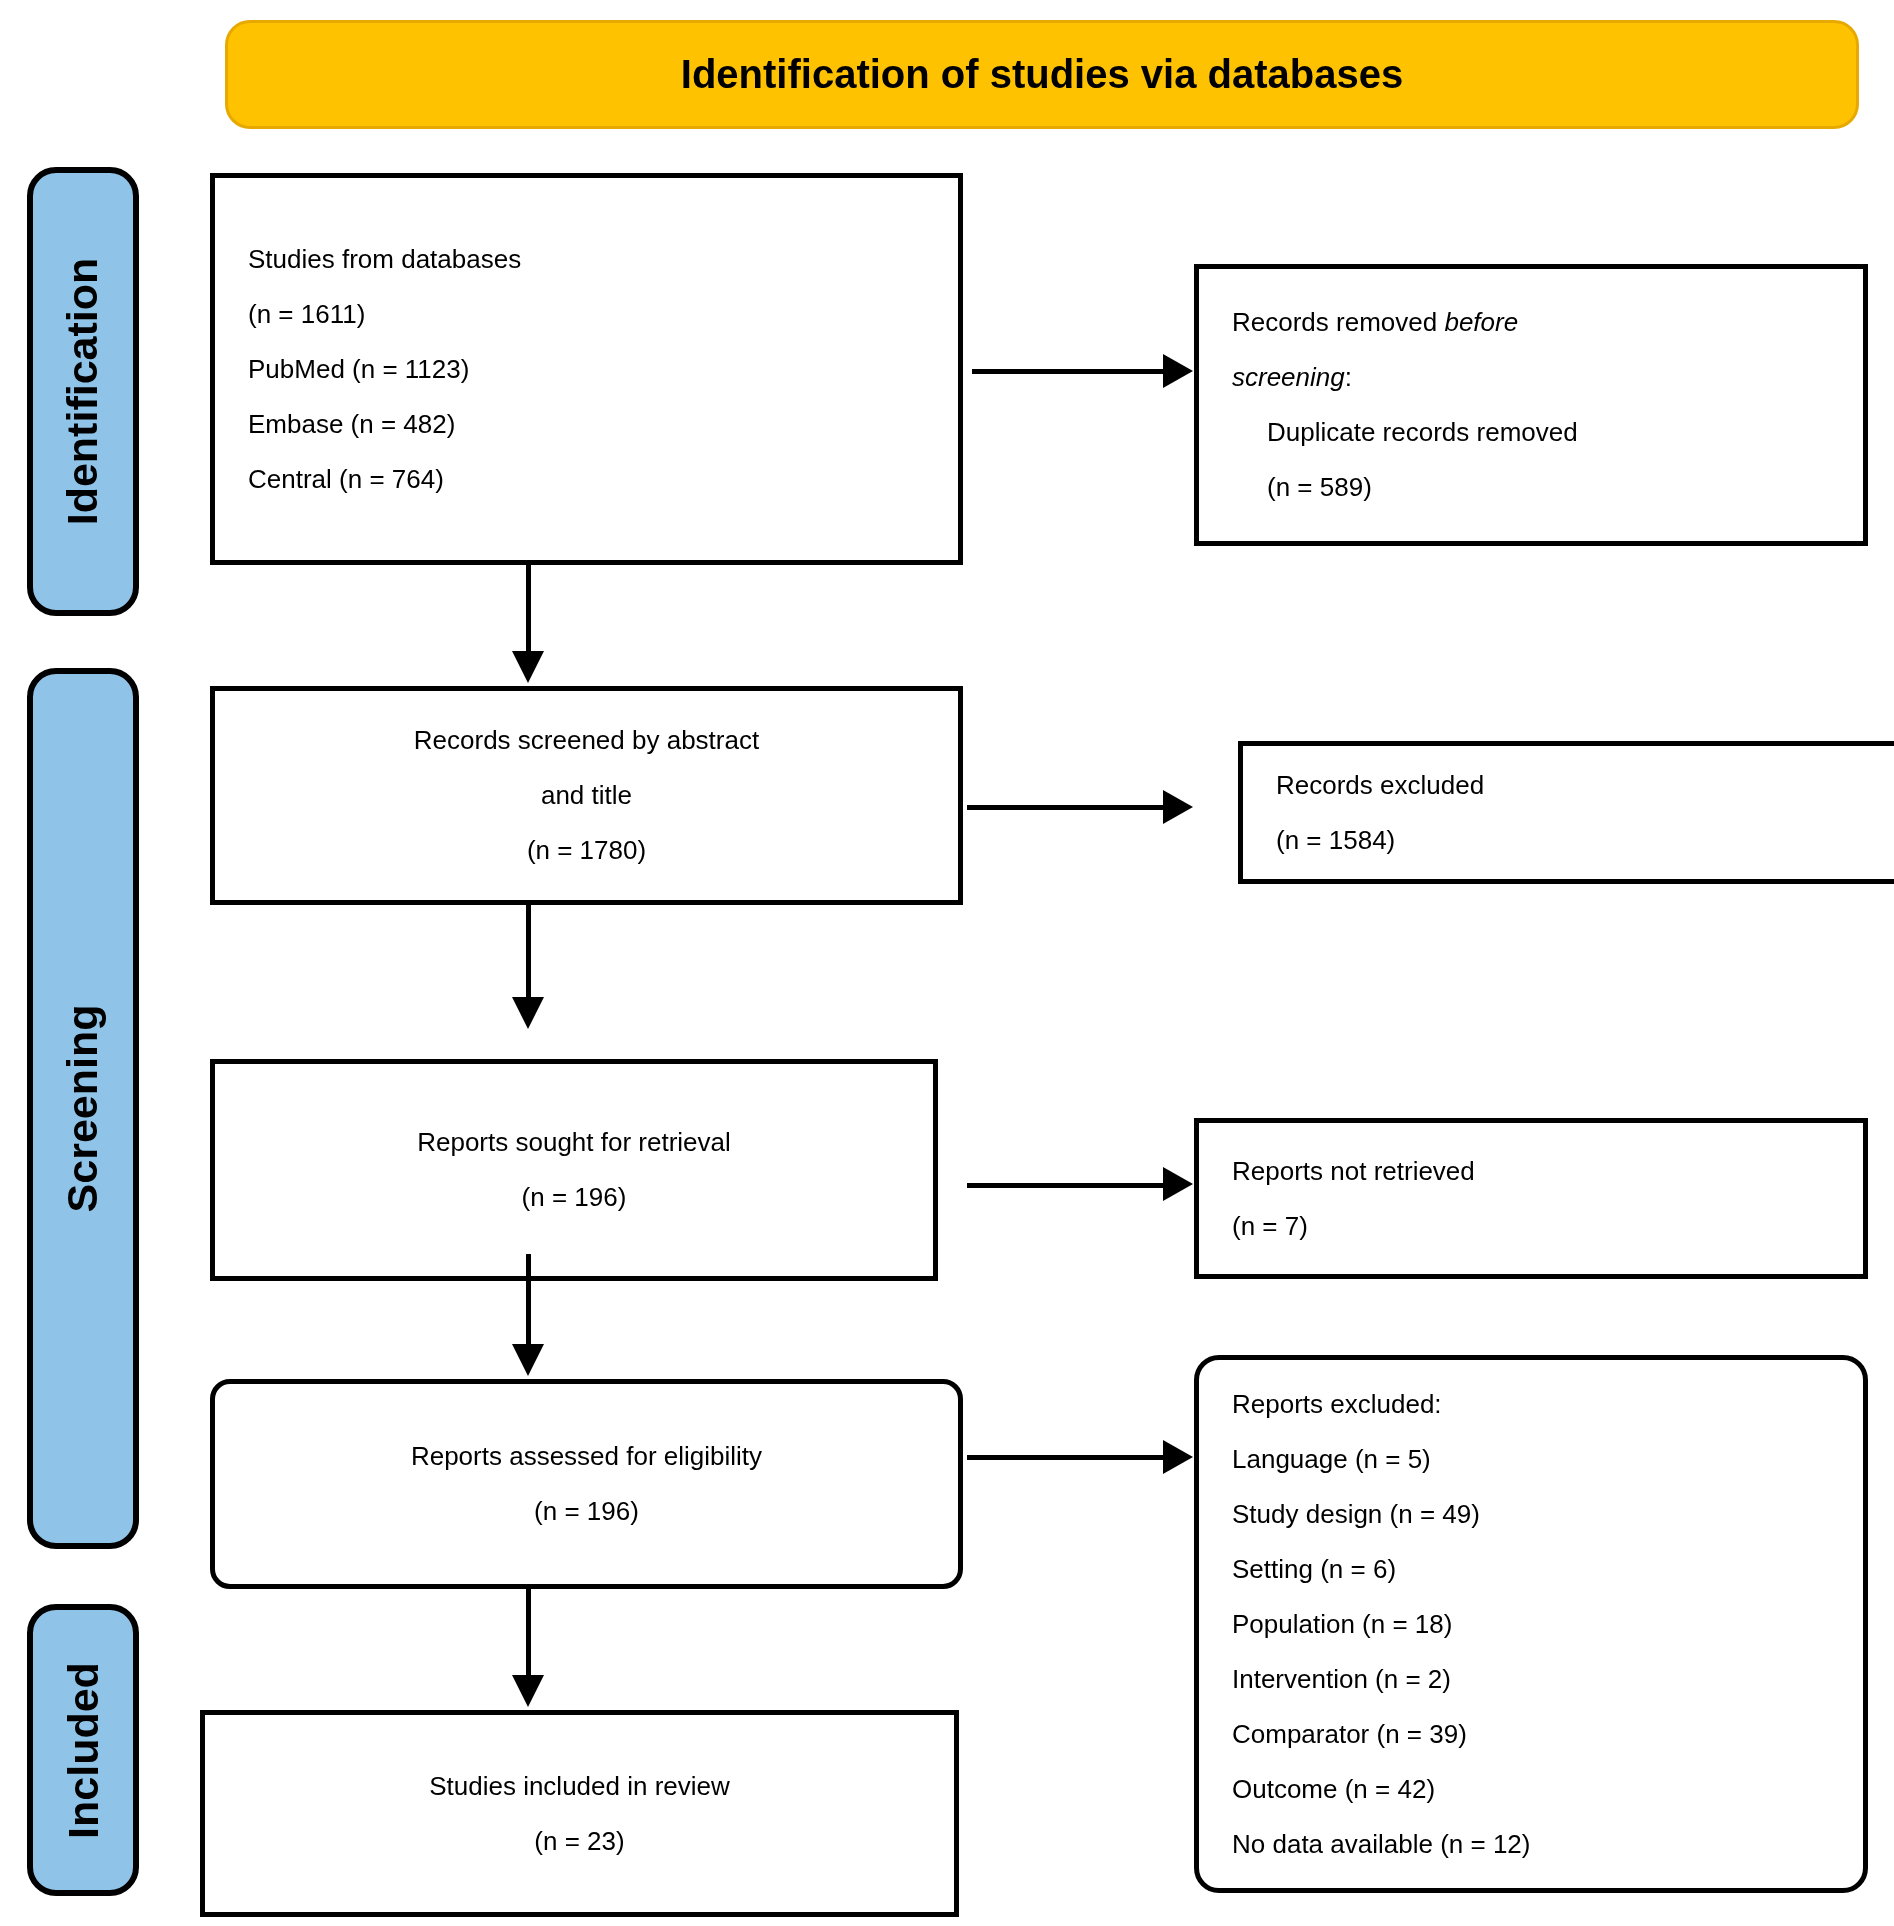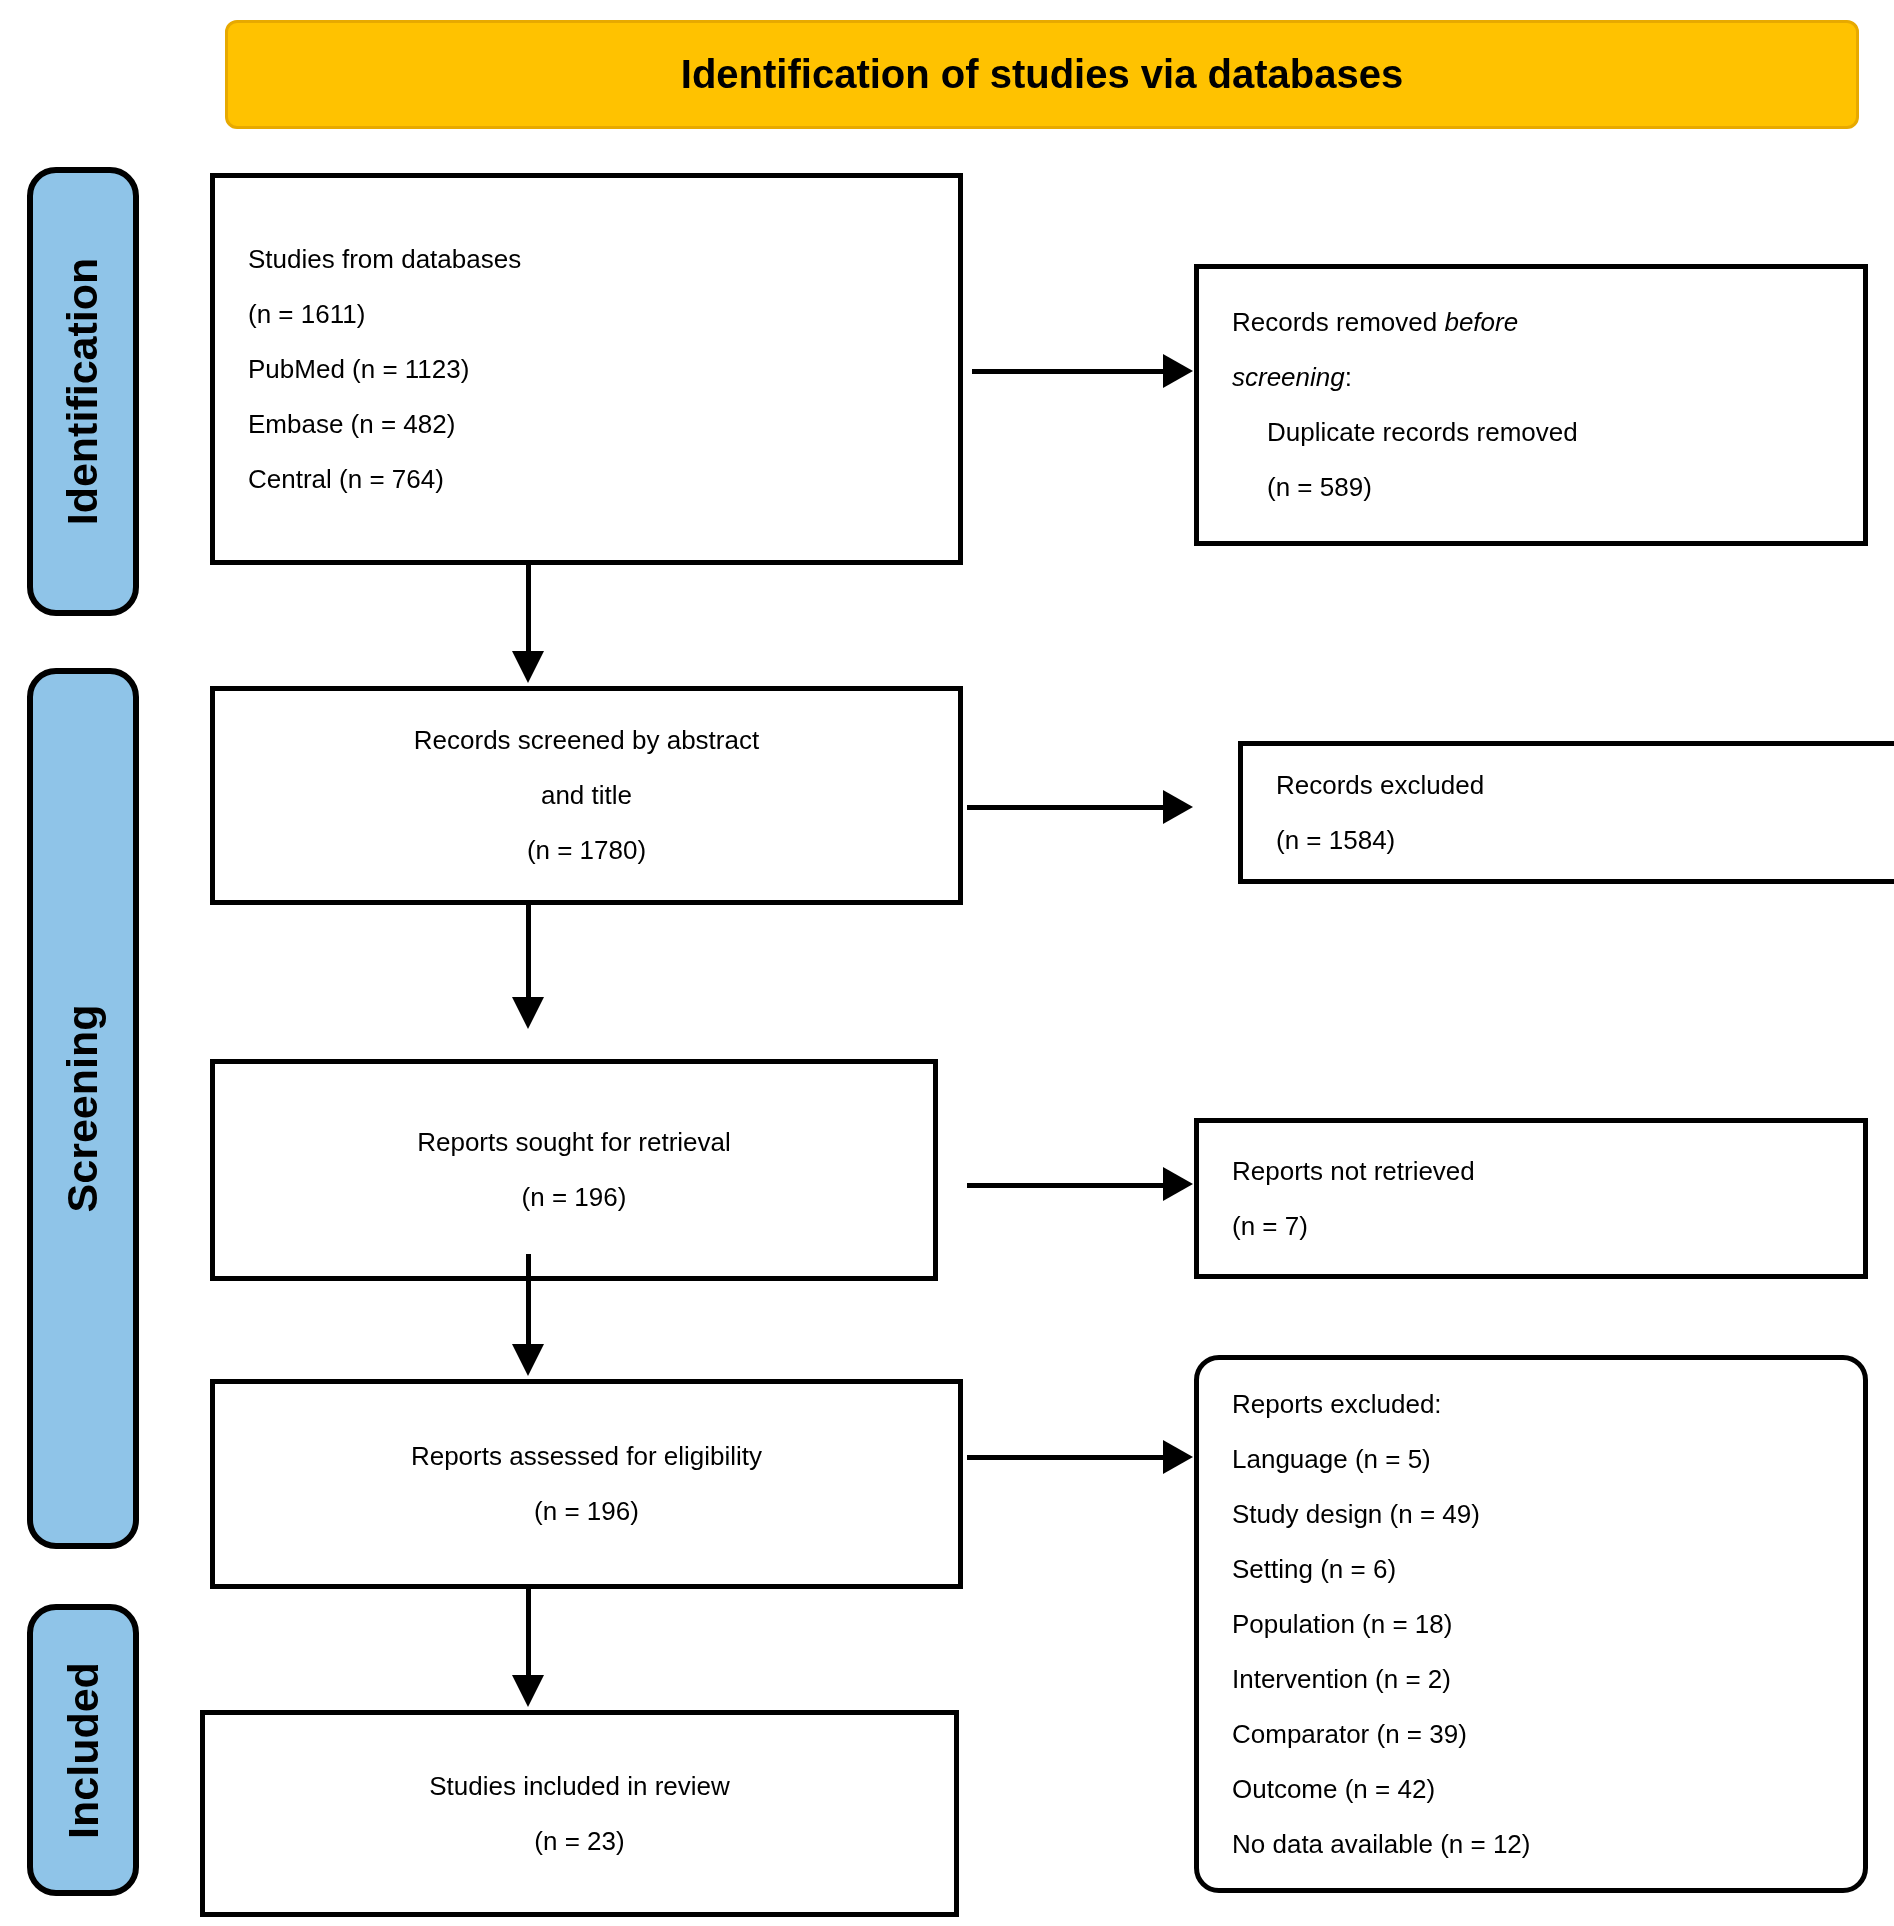--- a/index.html
+++ b/index.html
@@ -12,21 +12,21 @@
     position:relative;
     width:1895px;height:1926px;
     background:#ffffff;
     font-family:"Liberation Sans", sans-serif;
     color:#000;
   }
   
   .hdr{
     position:absolute;left:225px;top:20px;width:1634px;height:109px;
     background:var(--header-bg,#FFC200);
-    border:3.6px solid #e7a900;border-radius:12px;
+    border:3.6px solid #e7a900;border-radius:25px;
     display:flex;align-items:center;justify-content:center;
     font-size:40px;font-weight:bold;
     box-sizing:border-box;
   }
   
   .side{
     position:absolute;left:27px;width:112px;
     background:var(--sidebar-bg,#8FC4E8);
     border:6.7px solid var(--line,#000);border-radius:29px;
     display:flex;align-items:center;justify-content:center;
@@ -92,21 +92,21 @@
     <div class="ln">Records screened by abstract</div>
     <div class="ln">and title</div>
     <div class="ln">(n = 1780)</div>
   </div>
 
   <div class="box center" style="left:210px;top:1050px;width:728px;height:222px;margin-top:9px;">
     <div class="ln">Reports sought for retrieval</div>
     <div class="ln">(n = 196)</div>
   </div>
 
-  <div class="box center" style="left:210px;top:1379px;width:753px;height:210px;">
+  <div class="box center" style="left:210px;top:1379px;width:753px;height:210px;border-radius:20px;">
     <div class="ln">Reports assessed for eligibility</div>
     <div class="ln">(n = 196)</div>
   </div>
 
   <div class="box center" style="left:200px;top:1710px;width:759px;height:207px;">
     <div class="ln">Studies included in review</div>
     <div class="ln">(n = 23)</div>
   </div>
 
   <div class="rbox" style="left:1194px;top:264px;width:674px;height:282px;">

